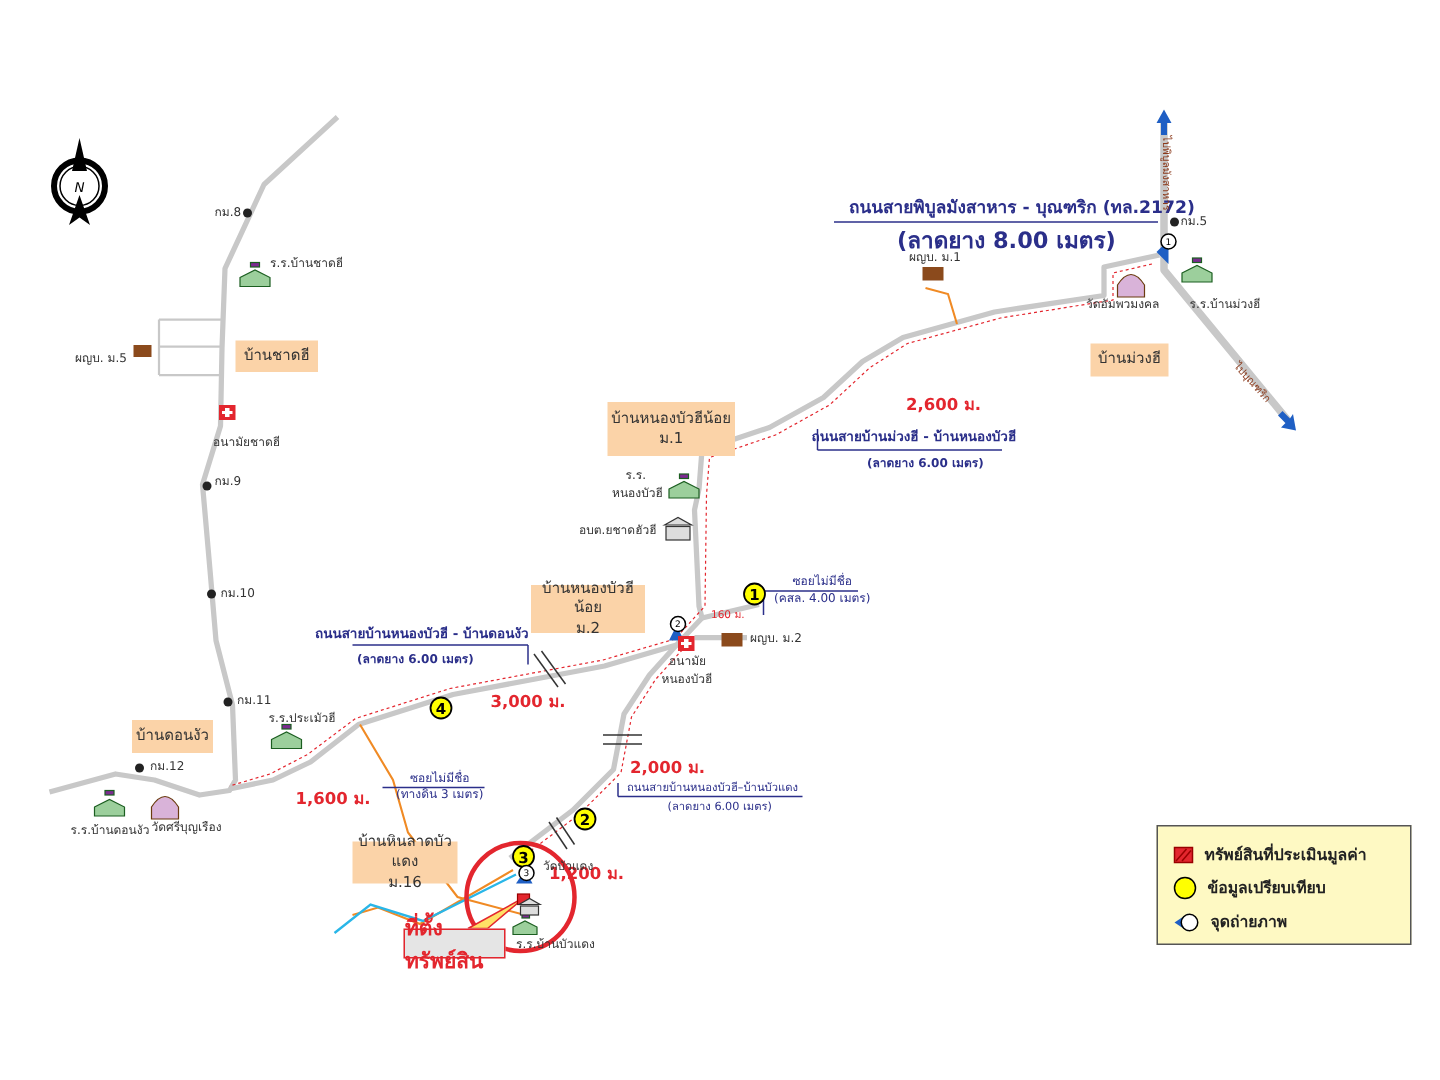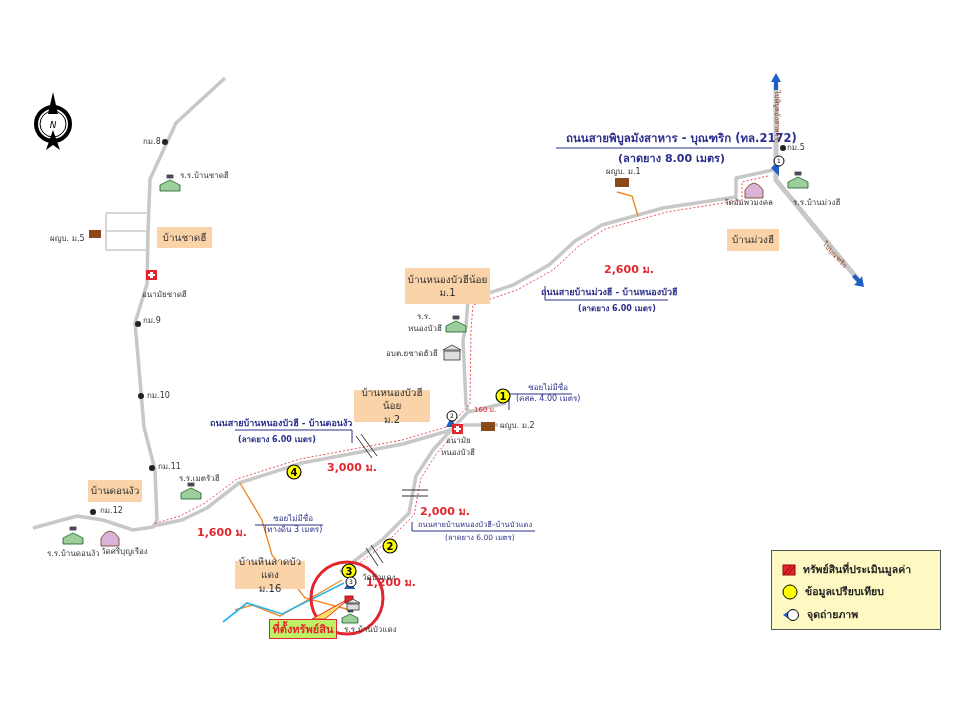--- a/index.html
+++ b/index.html
@@ -5,21 +5,21 @@
   html,body{margin:0;padding:0;background:#fff;}
   body{width:960px;height:720px;position:relative;overflow:hidden;font-family:"DejaVu Sans",sans-serif;}
   #map{position:absolute;left:0;top:0;width:960px;height:720px;}
   .lbl{position:absolute;font-size:8px;color:#333;white-space:nowrap;line-height:1;}
   .vill{position:absolute;background:#fbd3a8;color:#333;font-size:10px;text-align:center;display:flex;flex-direction:column;justify-content:center;align-items:center;line-height:1.35;}
   .road-title{position:absolute;color:#2b2f8a;font-weight:bold;white-space:nowrap;text-align:center;line-height:1;}
   .dist{position:absolute;color:#e3262e;font-weight:bold;font-size:11px;white-space:nowrap;}
   .soi{position:absolute;color:#2b2f8a;font-size:8px;white-space:nowrap;text-align:center;line-height:1.35;}
   .legend{position:absolute;left:771px;top:550px;width:168px;height:78px;border:1px solid #555;background:#fef9c3;}
   .legend-row{position:absolute;left:10px;display:flex;align-items:center;gap:7px;font-size:10.5px;font-weight:bold;color:#222;}
-  .site-box{position:absolute;left:269px;top:619px;width:66px;height:18px;background:#bef264;border:1px solid #e3262e;color:#e3262e;font-size:11px;font-weight:bold;display:flex;align-items:center;justify-content:center;}
+  .site-box{position:absolute;left:269px;top:619px;width:66px;height:18px;background:#e5e5e5;border:1px solid #e3262e;color:#e3262e;font-size:14px;font-weight:bold;display:flex;align-items:center;justify-content:center;}
 </style>
 </head>
 <body>
 
 <svg id="map" viewBox="0 0 960 720" xmlns="http://www.w3.org/2000/svg">
 
   <g fill="none" stroke="#c8c8c8" stroke-width="5" stroke-linejoin="round">
     <polyline points="776,82 776,172 776,180 860,282"></polyline>
   </g>
 
@@ -181,21 +181,21 @@
     <circle cx="783" cy="148" r="3"></circle>
       <circle cx="165" cy="142" r="3"></circle>
       <circle cx="138" cy="324" r="3"></circle>
     <circle cx="141" cy="396" r="3"></circle>
       <circle cx="152" cy="468" r="3"></circle>
       <circle cx="93" cy="512" r="3"></circle>
   </g>
 </svg>
 
 <div class="road-title" style="left:566px;top:133px;font-size:11.5px;">ถนนสายพิบูลมังสาหาร - บุณฑริก (ทล.2172)</div>
-<div class="road-title" style="left:618px;top:153px;font-size:11px;">(ลาดยาง 8.00 เมตร)</div>
+<div class="road-title" style="left:598px;top:153px;font-size:15px;">(ลาดยาง 8.00 เมตร)</div>
 <div class="lbl" style="left:752px;top:112px;font-size:7px;color:#8b3a1c;transform:rotate(90deg);">ไปพิบูลมังสาหาร</div>
 <div class="lbl" style="left:818px;top:252px;font-size:7px;color:#8b3a1c;transform:rotate(48deg);">ไปบุณฑริก</div>
 
 <div class="road-title" style="left:541px;top:288px;font-size:9px;">ถนนสายบ้านม่วงฮี - บ้านหนองบัวฮี</div>
 <div class="road-title" style="left:578px;top:305px;font-size:8px;">(ลาดยาง 6.00 เมตร)</div>
 <div class="road-title" style="left:210px;top:419px;font-size:9px;">ถนนสายบ้านหนองบัวฮี - บ้านดอนงัว</div>
 <div class="road-title" style="left:238px;top:436px;font-size:8px;">(ลาดยาง 6.00 เมตร)</div>
 <div class="road-title" style="left:418px;top:521px;font-size:7.5px;font-weight:normal;">ถนนสายบ้านหนองบัวฮี–บ้านบัวแดง</div>
 <div class="road-title" style="left:445px;top:534px;font-size:7.5px;font-weight:normal;">(ลาดยาง 6.00 เมตร)</div>
 
@@ -248,21 +248,21 @@
 <div class="lbl" style="left:606px;top:168px;">ผญบ. ม.1</div>
 <div class="lbl" style="left:417px;top:313px;">ร.ร.</div>
 <div class="lbl" style="left:408px;top:325px;">หนองบัวฮี</div>
 <div class="lbl" style="left:386px;top:350px;">อบต.ยชาดฮัวฮี</div>
 <div class="lbl" style="left:446px;top:437px;">อนามัย</div>
 <div class="lbl" style="left:441px;top:449px;">หนองบัวฮี</div>
 <div class="lbl" style="left:500px;top:422px;">ผญบ. ม.2</div>
 <div class="lbl" style="left:180px;top:172px;">ร.ร.บ้านชาดฮี</div>
 <div class="lbl" style="left:50px;top:235px;">ผญบ. ม.5</div>
 <div class="lbl" style="left:142px;top:291px;">อนามัยชาดฮี</div>
-<div class="lbl" style="left:179px;top:475px;">ร.ร.เมตรัวฮี</div>
+<div class="lbl" style="left:179px;top:475px;">ร.ร.ประเมัวฮี</div>
 <div class="lbl" style="left:47px;top:550px;">ร.ร.บ้านดอนงัว</div>
 <div class="lbl" style="left:101px;top:548px;">วัดศรีบุญเรือง</div>
 <div class="lbl" style="left:362px;top:574px;">วัดบัวแดง</div>
 <div class="lbl" style="left:344px;top:626px;">ร.ร.บ้านบัวแดง</div>
 
 <div class="site-box">ที่ตั้งทรัพย์สิน</div>
 
 <div class="legend">
   <div class="legend-row" style="top:10px;">
     <svg width="14" height="12">

